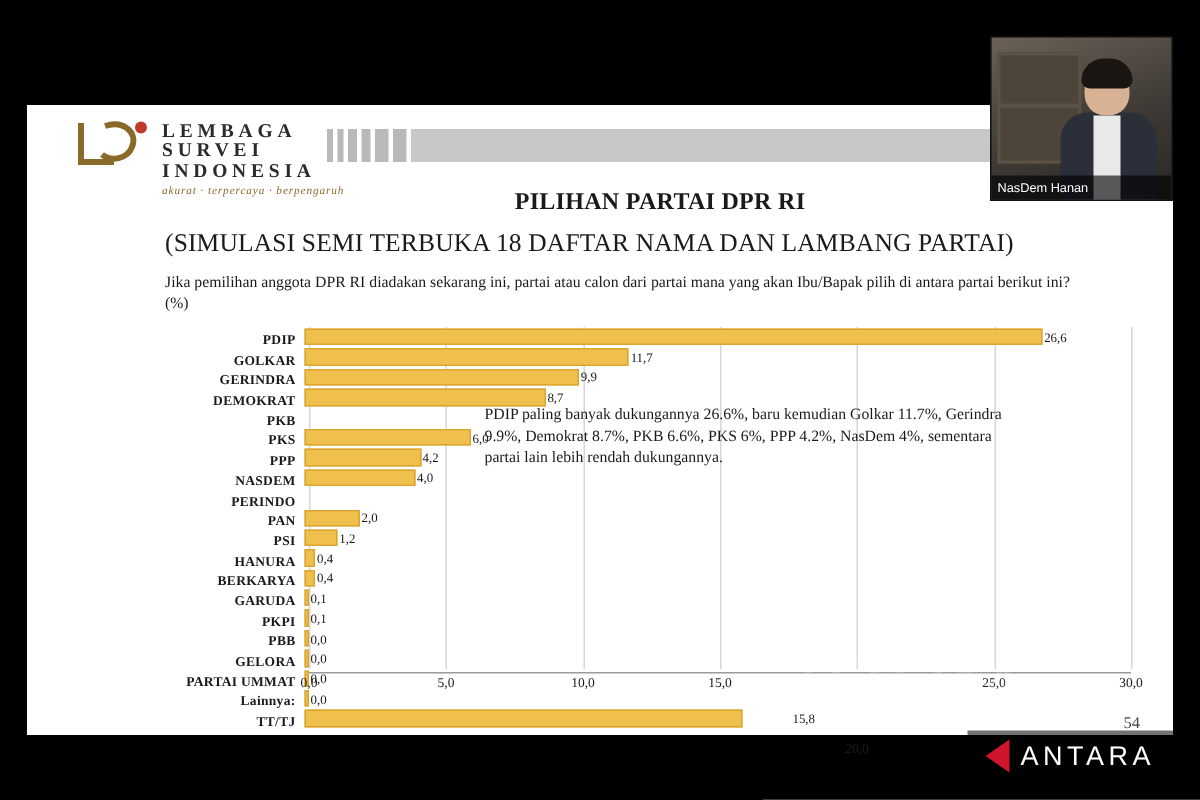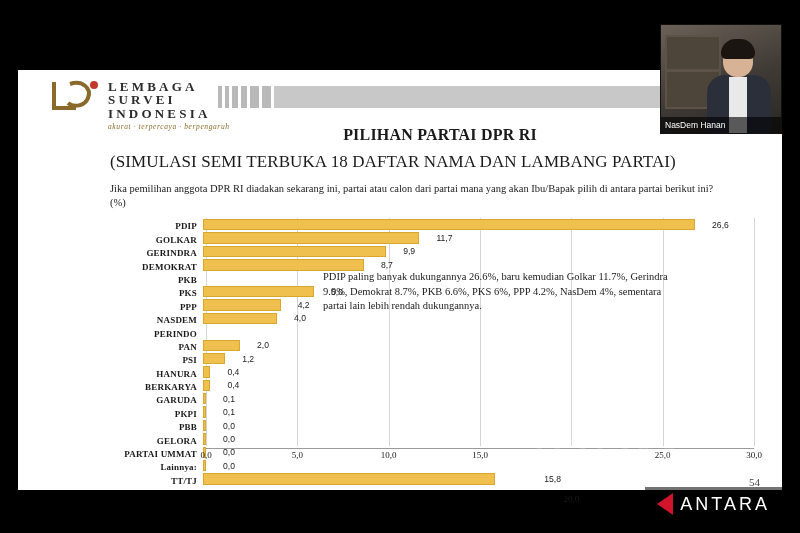--- a/index.html
+++ b/index.html
@@ -76,22 +76,22 @@
   }
   .row .barzone{
     position:relative;flex:1;height:100%;
   }
   .row .bar{
     position:absolute;left:0;top:1px;bottom:1px;
     background:#f0c04e;border:1px solid #d9a62f;box-sizing:border-box;
   }
   .row .val{
     position:absolute;top:0;height:100%;display:flex;align-items:center;
-    font-size:8.6px;color:#1a1a1a;padding-left:17px;
-    font-family:Liberation Sans, sans-serif;
+    font-size:8.6px;color:#1a1a1a;padding-left:1px;
+    font-family:Liberation Serif, serif;
   }
 
   
   .gridlines{position:absolute;left:158px;top:0;right:4px;bottom:22px;pointer-events:none;}
   .gridlines .g{position:absolute;top:0;bottom:0;width:1px;background:#d6d6d6;}
   .axis{
     position:absolute;left:158px;right:4px;bottom:0;height:20px;
   }
   .axis .tick{
     position:absolute;top:2px;transform:translateX(-50%);

